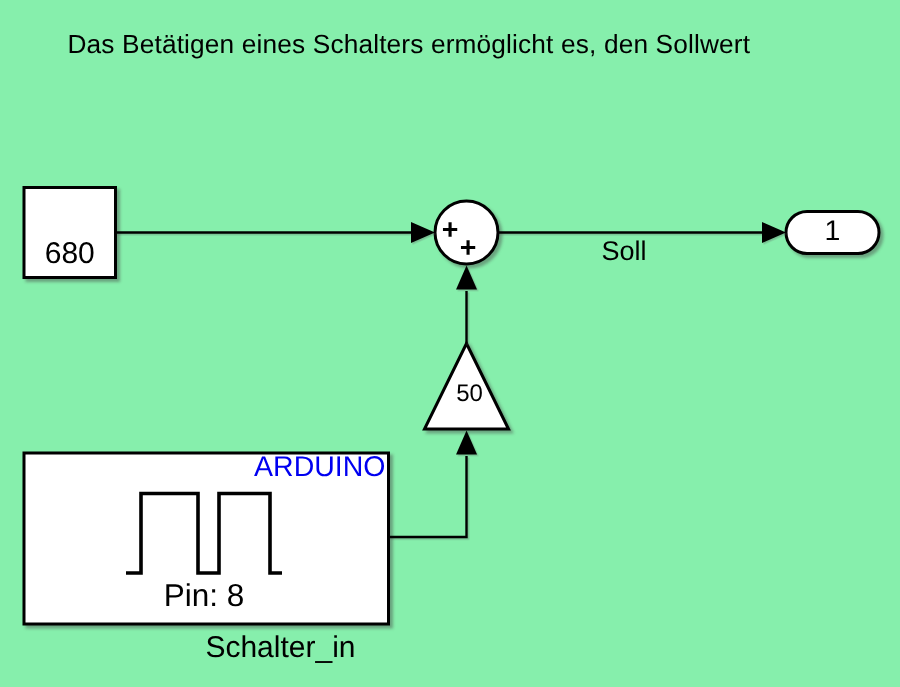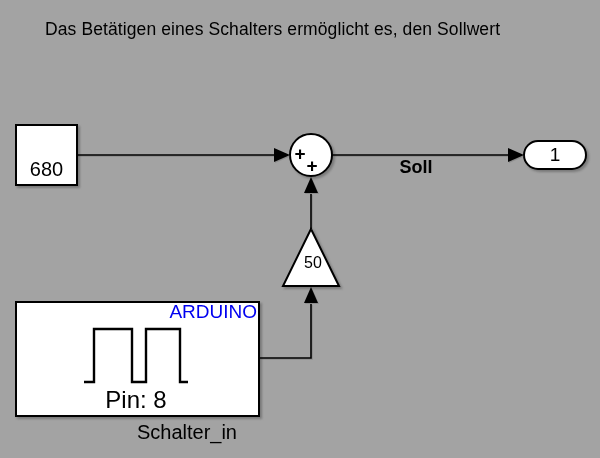--- a/index.html
+++ b/index.html
@@ -5,21 +5,21 @@
   html, body {
     margin: 0;
     padding: 0;
     background: #ffffff;
     font-family: "Liberation Sans", "DejaVu Sans", sans-serif;
   }
   .canvas {
     position: relative;
     width: 600px;
     height: 458px;
-    background: #a3a3a3;
+    background: #86efac;
     overflow: hidden;
   }
   .canvas svg {
     position: absolute;
     left: 0;
     top: 0;
   }
   .blocks-layer {
     filter: drop-shadow(2px 2.5px 1px rgba(70,70,70,0.45));
   }
@@ -67,37 +67,36 @@
     width: 62px;
     text-align: center;
     font-size: 19px;
   }
   .signal-label {
     left: 396px;
     top: 157px;
     width: 40px;
     text-align: center;
     font-size: 18px;
-    font-weight: bold;
   }
   .vendor-label {
     left: 97px;
     top: 301px;
     width: 160px;
     text-align: right;
     font-size: 19px;
     font-weight: 500;
     color: #0000f0;
   }
   .pin-label {
     left: 76px;
     top: 386px;
     width: 120px;
     text-align: center;
-    font-size: 24px;
+    font-size: 21px;
   }
   .block-name {
     left: 37px;
     top: 421px;
     width: 200px;
     text-align: right;
     font-size: 20px;
   }
 </style>
 </head>

